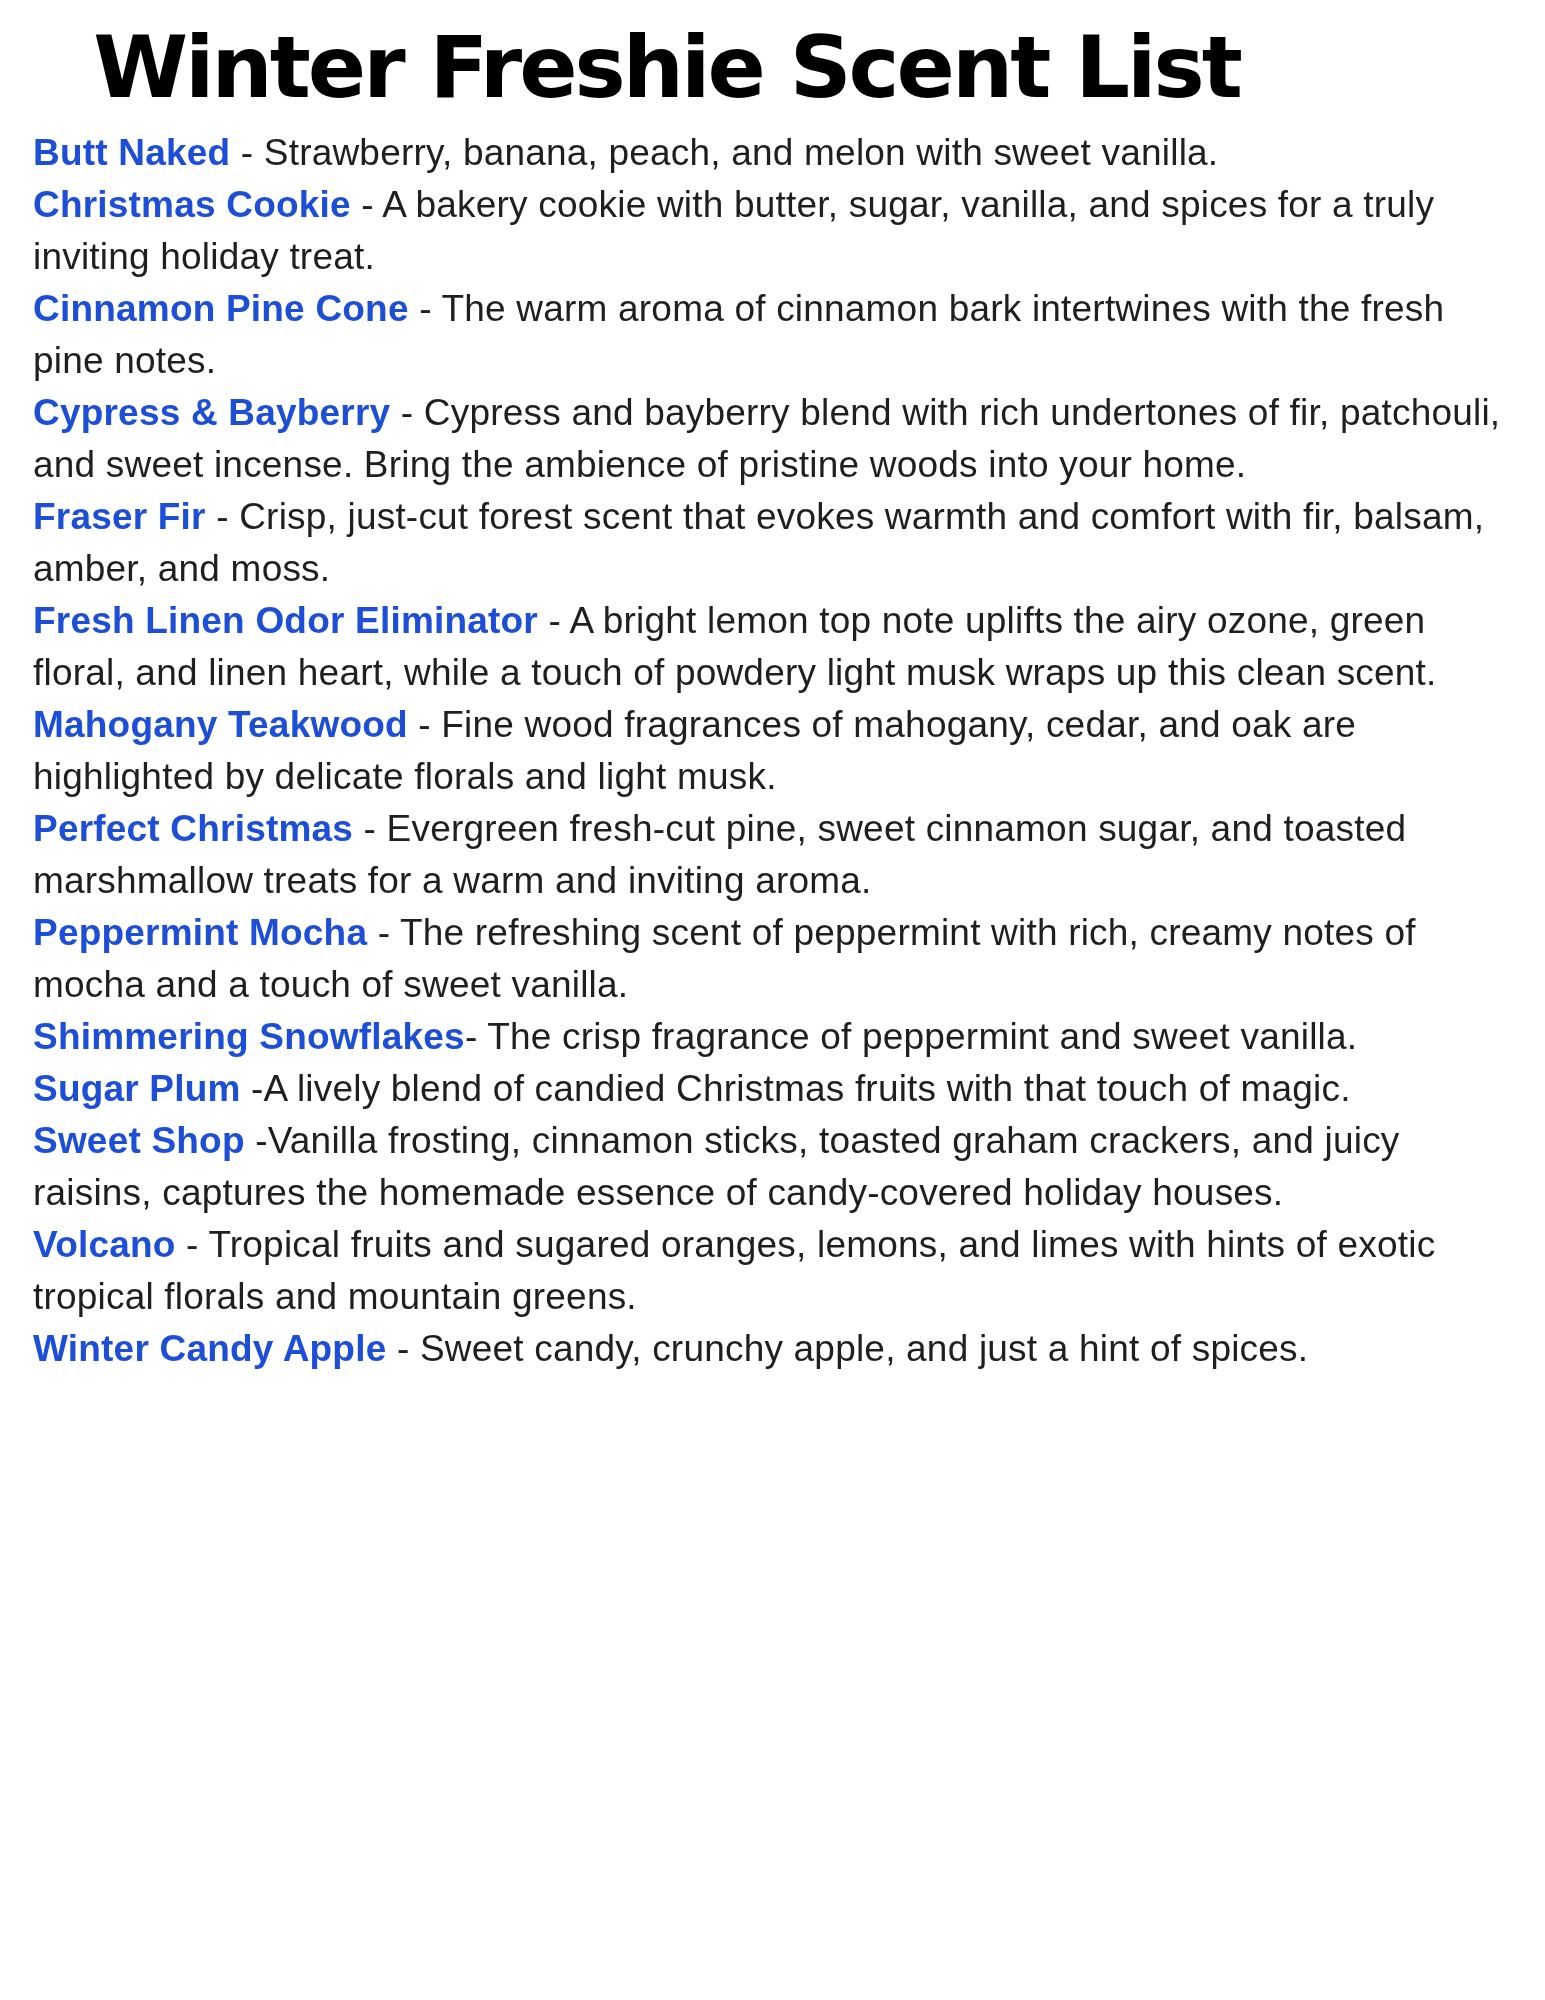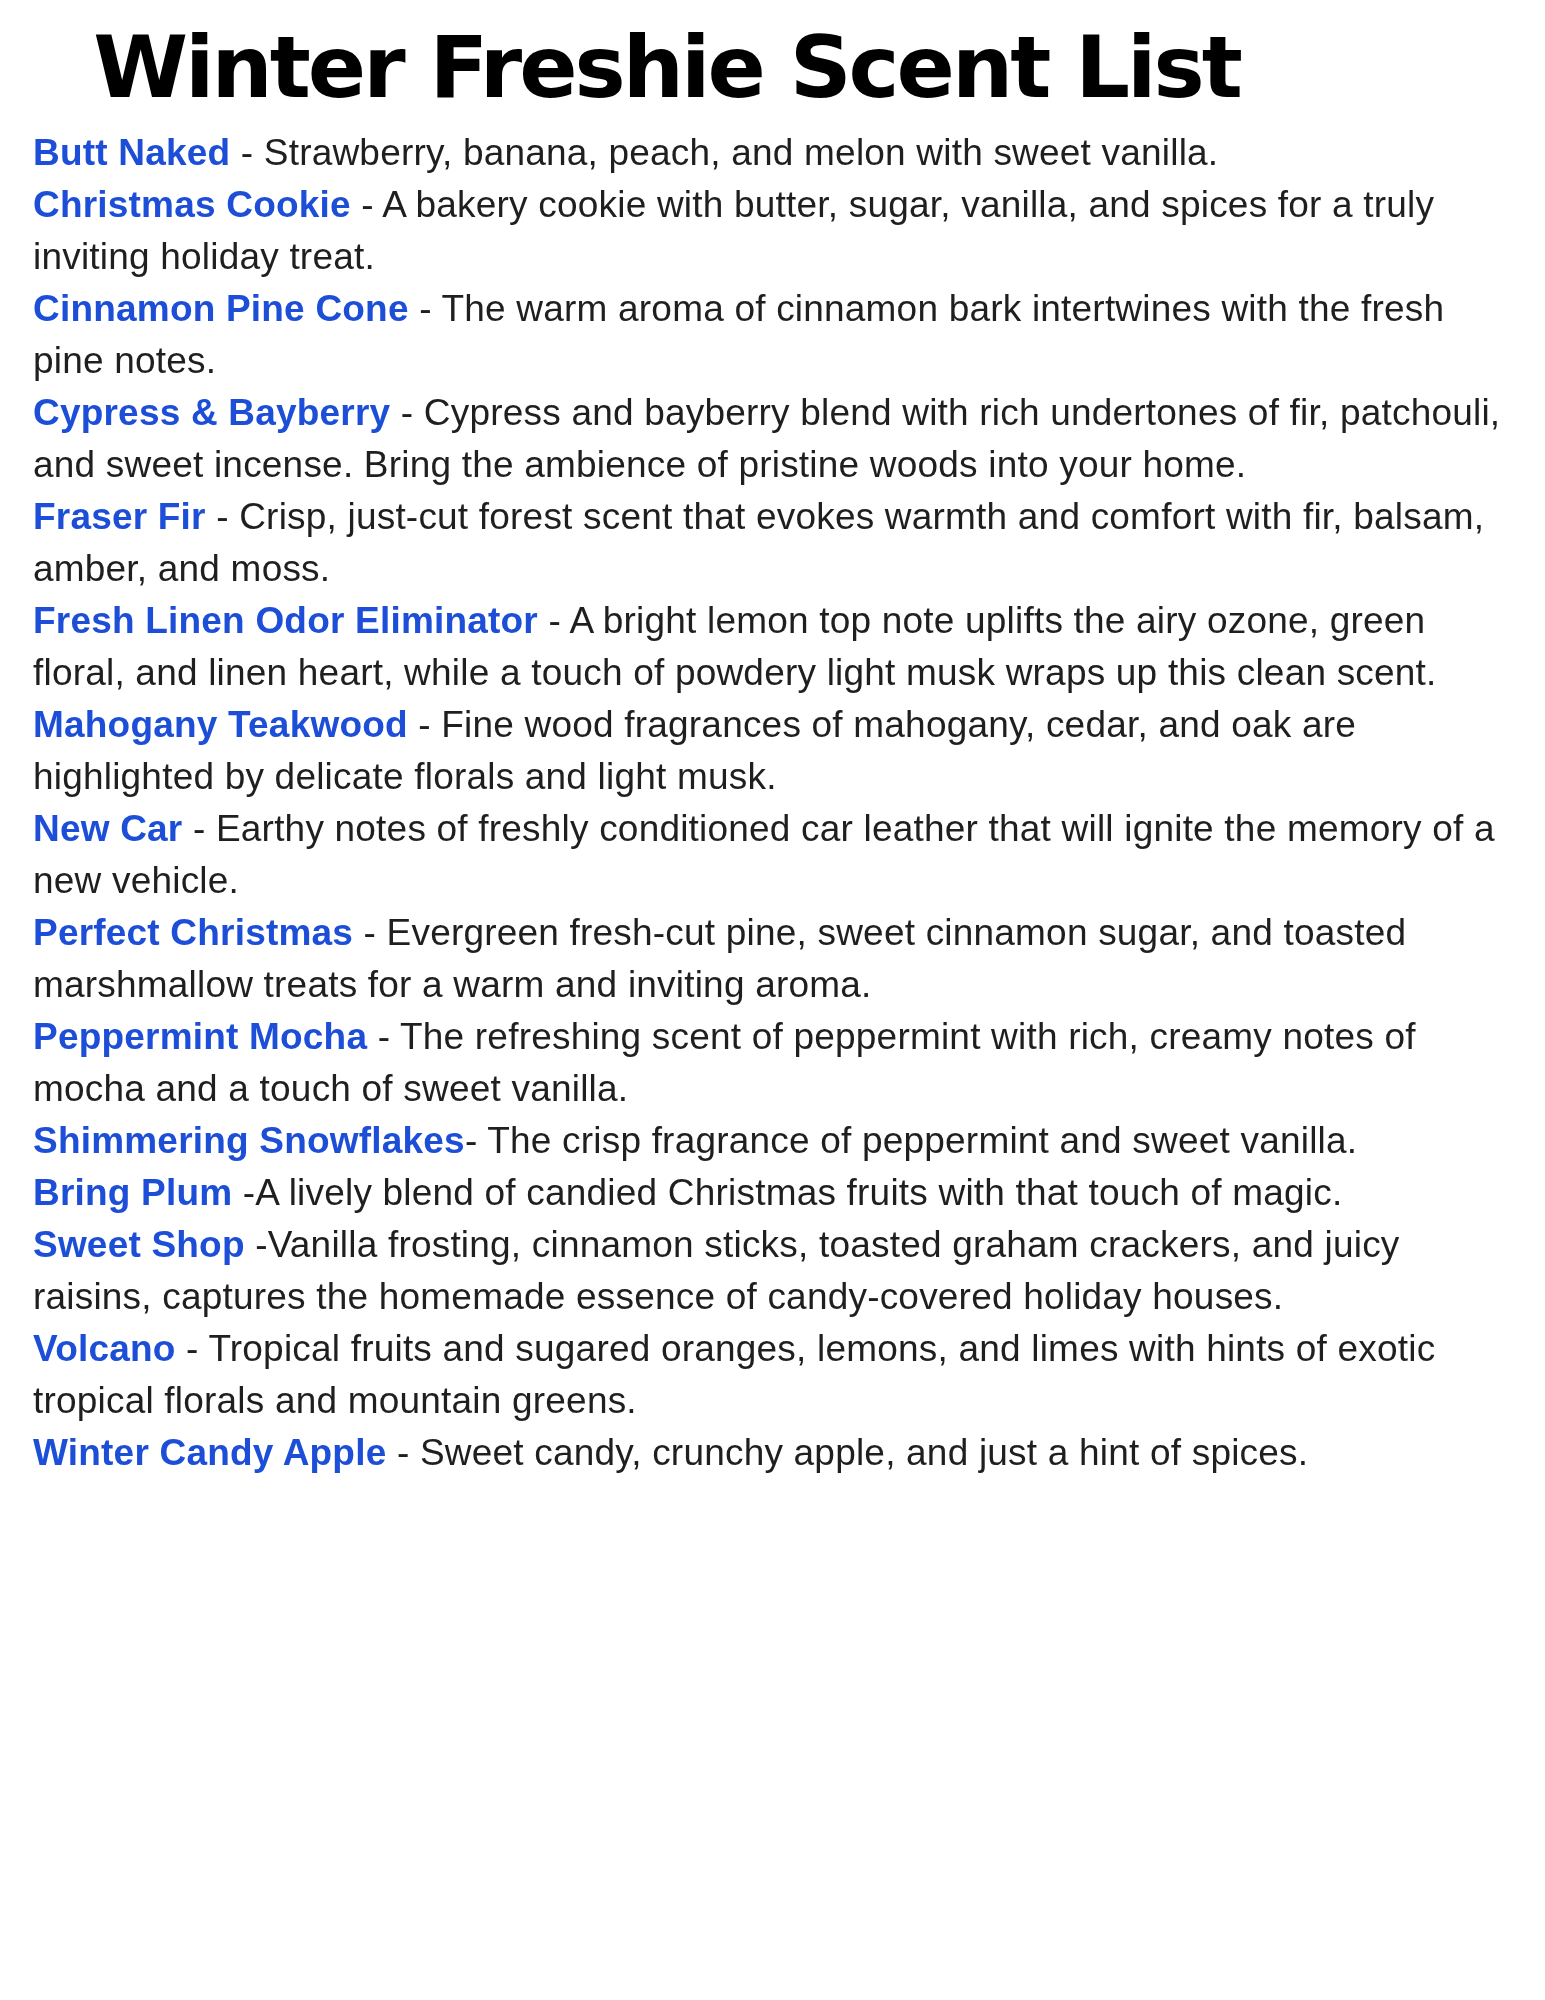--- a/index.html
+++ b/index.html
@@ -56,22 +56,21 @@
   <h1 class="page-title">Winter Freshie Scent List</h1>
 
   <div class="scent-list">
     <p class="scent-item"><span class="scent-name">Butt Naked</span><span class="scent-desc"> - Strawberry, banana, peach, and melon with sweet vanilla.</span></p>
     <p class="scent-item"><span class="scent-name">Christmas Cookie</span><span class="scent-desc"> - A bakery cookie with butter, sugar, vanilla, and spices for a truly inviting holiday treat.</span></p>
     <p class="scent-item"><span class="scent-name">Cinnamon Pine Cone</span><span class="scent-desc"> - The warm aroma of cinnamon bark intertwines with the fresh pine notes.</span></p>
     <p class="scent-item"><span class="scent-name">Cypress &amp; Bayberry</span><span class="scent-desc"> - Cypress and bayberry blend with rich undertones of fir, patchouli, and sweet incense. Bring the ambience of pristine woods into your home.</span></p>
     <p class="scent-item"><span class="scent-name">Fraser Fir</span><span class="scent-desc"> - Crisp, just-cut forest scent that evokes warmth and comfort with fir, balsam, amber, and moss.</span></p>
     <p class="scent-item"><span class="scent-name">Fresh Linen Odor Eliminator</span><span class="scent-desc"> - A bright lemon top note uplifts the airy ozone, green floral, and linen heart, while a touch of powdery light musk wraps up this clean scent.</span></p>
     <p class="scent-item"><span class="scent-name">Mahogany Teakwood</span><span class="scent-desc"> - Fine wood fragrances of mahogany, cedar, and oak are highlighted by delicate florals and light musk.</span></p>
-    <p class="scent-item"><span class="scent-name">New Car</span><span class="scent-desc"> - Earthy notes of freshly conditioned car leather that will ignite the memory of a new vehicle.</span></p>
     <p class="scent-item"><span class="scent-name">Perfect Christmas</span><span class="scent-desc"> - Evergreen fresh-cut pine, sweet cinnamon sugar, and toasted marshmallow treats for a warm and inviting aroma.</span></p>
     <p class="scent-item"><span class="scent-name">Peppermint Mocha</span><span class="scent-desc"> - The refreshing scent of peppermint with rich, creamy notes of mocha and a touch of sweet vanilla.</span></p>
     <p class="scent-item"><span class="scent-name">Shimmering Snowflakes</span><span class="scent-desc">- The crisp fragrance of peppermint and sweet vanilla.</span></p>
-    <p class="scent-item"><span class="scent-name">Bring Plum</span><span class="scent-desc"> -A lively blend of candied Christmas fruits with that touch of magic.</span></p>
+    <p class="scent-item"><span class="scent-name">Sugar Plum</span><span class="scent-desc"> -A lively blend of candied Christmas fruits with that touch of magic.</span></p>
     <p class="scent-item"><span class="scent-name">Sweet Shop</span><span class="scent-desc"> -Vanilla frosting, cinnamon sticks, toasted graham crackers, and juicy raisins, captures the homemade essence of candy-covered holiday houses.</span></p>
     <p class="scent-item"><span class="scent-name">Volcano</span><span class="scent-desc"> - Tropical fruits and sugared oranges, lemons, and limes with hints of exotic tropical florals and mountain greens.</span></p>
     <p class="scent-item"><span class="scent-name">Winter Candy Apple</span><span class="scent-desc"> - Sweet candy, crunchy apple, and just a hint of spices.</span></p>
   </div>
 </div>
 
 </body></html>

